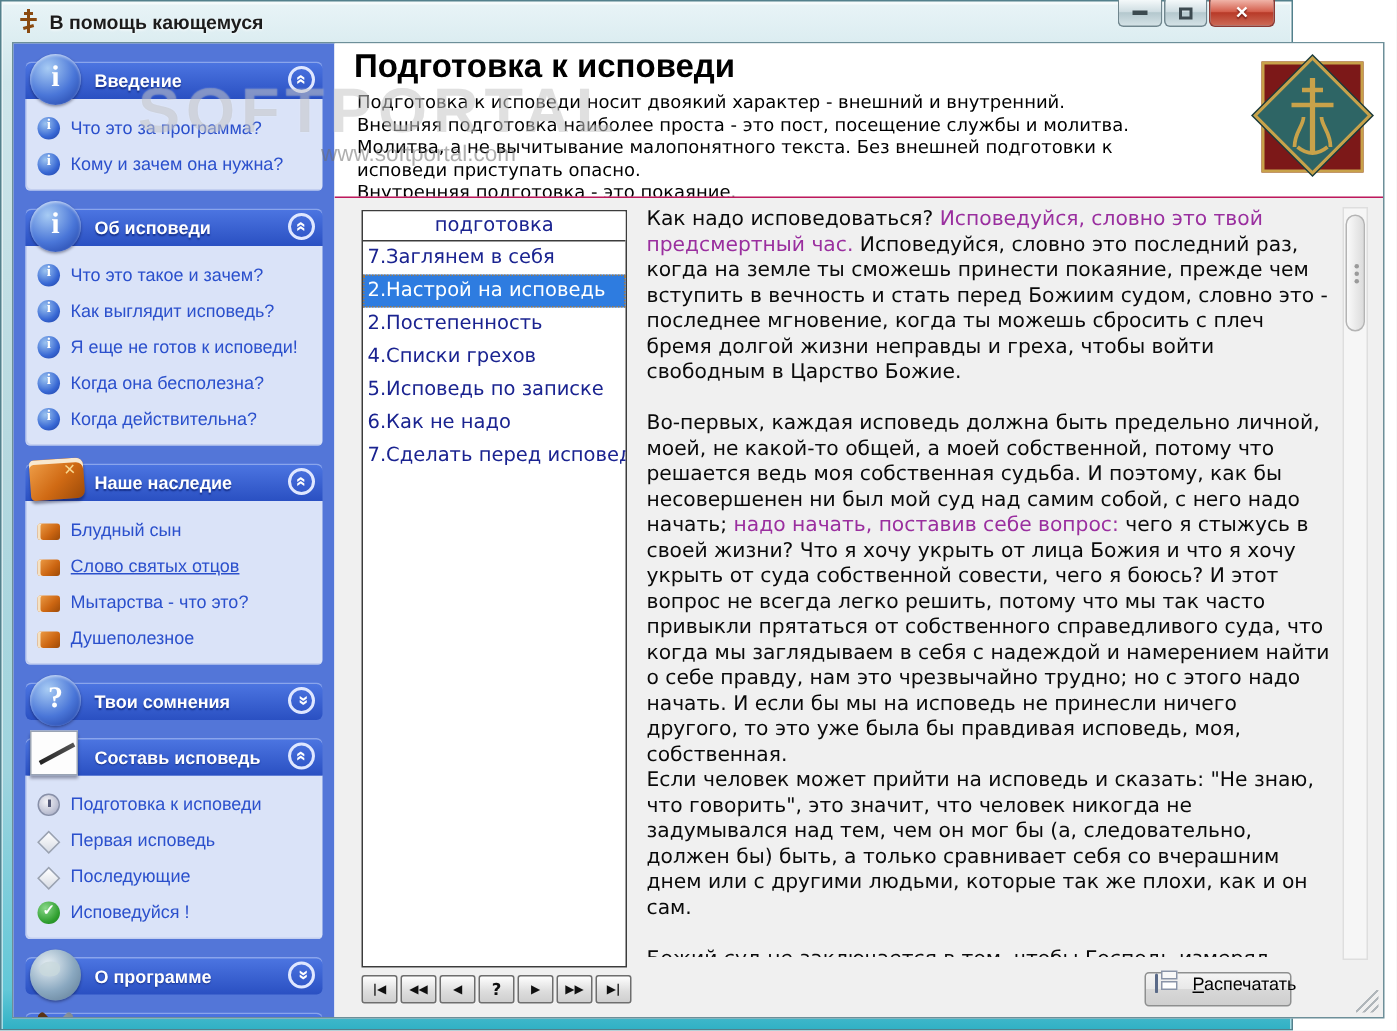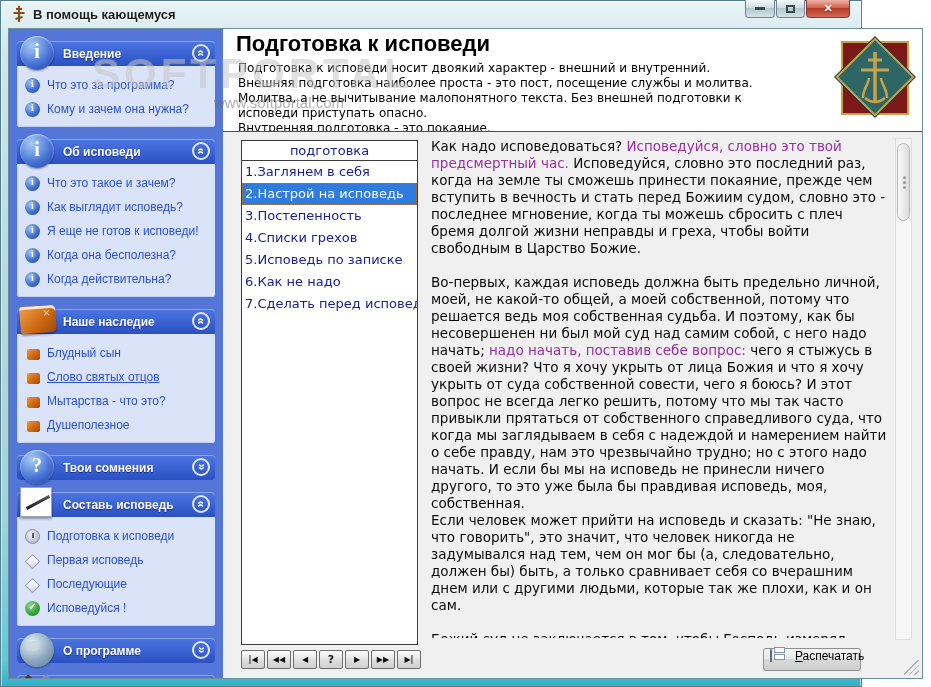--- a/index.html
+++ b/index.html
@@ -321,23 +321,23 @@
               <path d="M10 52 Q20 60 30 52" stroke-width="2.5"></path>
             </g>
           </svg>
         </div>
       </div>
 
       <div class="main-bottom">
         <div class="listbox">
           <div class="lb-header">подготовка</div>
           <div id="lbItems">
-              <div class="lb-item">1.Заглянем в себя</div>
+              <div class="lb-item">7.Заглянем в себя</div>
               <div class="lb-item sel">2.Настрой на исповедь</div>
-              <div class="lb-item">3.Постепенность</div>
+              <div class="lb-item">2.Постепенность</div>
               <div class="lb-item">4.Списки грехов</div>
               <div class="lb-item">5.Исповедь по записке</div>
               <div class="lb-item">6.Как не надо</div>
               <div class="lb-item">7.Сделать перед исповедью</div>
             </div>
         </div>
 
         <div class="navigator" id="nav">
             <div class="navb">|◀</div>
             <div class="navb">◀◀</div>

